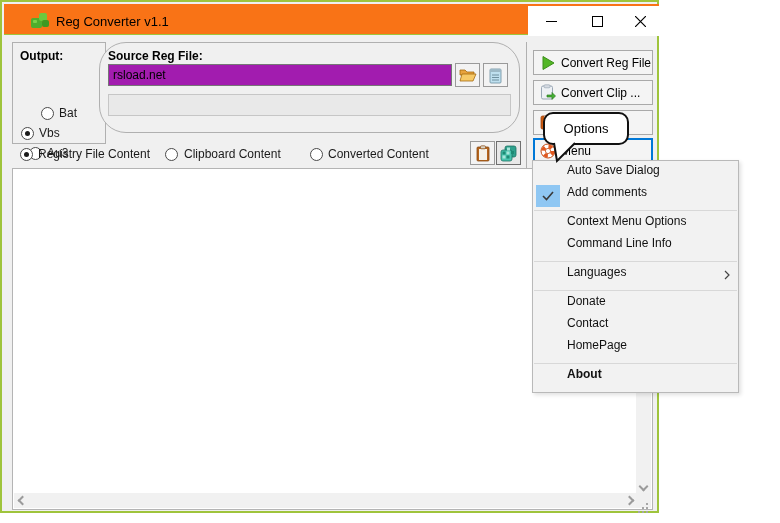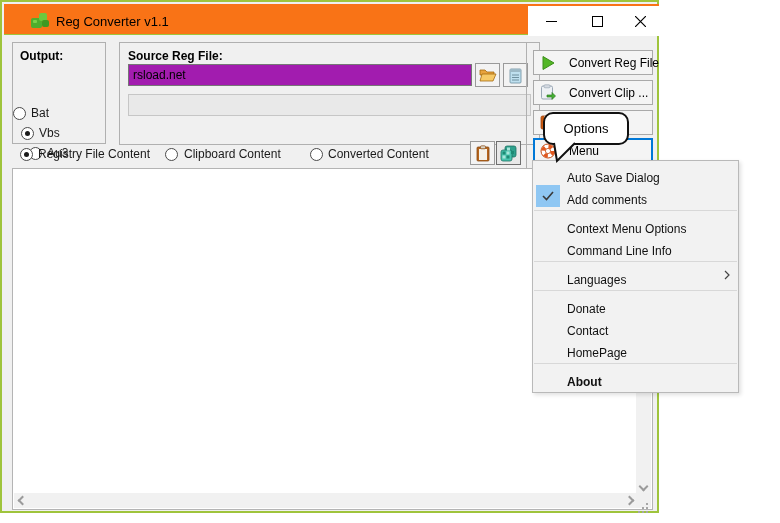--- a/index.html
+++ b/index.html
@@ -14,52 +14,52 @@
               background:#f97316; border-bottom:1px solid #9fc43c; }
   .app-icon { position:absolute; left:26px; top:8px; width:20px; height:17px; }
   .title-text { position:absolute; left:52px; top:10px; font-size:13px; color:#000; white-space:nowrap; }
   .winbtn { position:absolute; top:2px; height:30px; width:46px; display:flex; align-items:center; justify-content:center; background:#ffffff; }
   .winbtn svg { display:block; }
   .wb-min { left:524px; } .wb-max { left:570px; } .wb-close { left:616px; width:41px; }
 
   
   .panel { position:absolute; border:1px solid #b0b0b0; background:#f0f0f0; }
   .output-panel { left:10px; top:40px; width:94px; height:102px; }
-  .source-panel { left:117px; top:40px; width:421px; height:103px; }
+  .source-panel { left:97px; top:40px; width:421px; height:91px;border-radius:27px; }
   .bold-label { font-weight:bold; font-size:12px; color:#000; }
   .output-title { position:absolute; left:7px; top:6px; }
   .source-title { position:absolute; left:8px; top:6px; }
 
   .radio-row { display:flex; align-items:center; gap:5px; position:absolute; }
   .radio-circle { width:13px; height:13px; border:1px solid #4a4a4a; border-radius:50%;
                   background:#ffffff; position:relative; flex:none; }
   .radio-circle.checked::after { content:""; position:absolute; left:3px; top:3px; width:5px; height:5px;
                   border-radius:50%; background:#1a1a1a; }
-  .out-r1 { left:0; top:63px; } .out-r2 { left:8px; top:83px; } .out-r3 { left:16px; top:103px; }
+  .out-r1 { left:28px; top:63px; } .out-r2 { left:8px; top:83px; } .out-r3 { left:16px; top:103px; }
 
   .text-input { position:absolute; left:8px; top:21px; width:344px; height:22px;
                 border:1px solid #767676; background:#a21caf; font-family:"Liberation Sans",sans-serif;
                 font-size:12px; padding:0 4px; color:#000; }
   .disabled-input { position:absolute; left:8px; top:51px; width:403px; height:22px;
                 border:1px solid #c6c6c6; background:#e9e9e9; }
   .mini-btn { position:absolute; width:25px; height:24px; border:1px solid #9a9a9a; background:#f3f3f3;
               display:flex; align-items:center; justify-content:center; }
   .btn-browse { left:355px; top:20px; } .btn-notepad { left:383px; top:20px; }
 
   .vsep { position:absolute; left:524px; top:40px; width:1px; height:126px; background:#b0b0b0; }
 
   
   .strip-r1 { left:18px; top:145px; } .strip-r2 { left:163px; top:145px;gap:6px; } .strip-r3 { left:308px; top:145px; }
   .strip-btn-clip { left:468px; top:139px; }
   .strip-btn-grid { left:494px; top:139px; border-color:#6f6f6f; background:#e8e8e8; }
   .strip-btn-clip, .strip-btn-grid { position:absolute; }
 
   
   .action-btn { position:absolute; left:531px; width:120px; height:25px; border:1px solid #a9a9a9;
-                background:#f4f4f4; display:flex; align-items:center; gap:13px; padding-left:6px;
+                background:#f4f4f4; display:flex; align-items:center; gap:5px; padding-left:6px;
                 font-size:12px; color:#000; cursor:default; }
   .ab-1 { top:48px; } .ab-2 { top:78px; } .ab-3 { top:108px; }
   .ab-4 { top:136px; border:2px solid #0078d7; padding-left:5px; }
   .action-btn svg { flex:none; }
 
   
   .content-box { position:absolute; left:10px; top:166px; width:641px; height:342px;
                  border:1px solid #b4b4b4; background:#ffffff; }
   .vscroll { position:absolute; right:1px; top:1px; width:15px; height:325px; background:#f1f1f1; }
   .hscroll { position:absolute; left:1px; bottom:1px; width:624px; height:15px; background:#f1f1f1; }
@@ -74,21 +74,21 @@
 
   
   .tooltip { position:absolute; left:543px; top:112px; width:86px; height:33px; background:#ffffff;
              border:2px solid #111; border-radius:10px; z-index:40; display:flex; align-items:center;
              justify-content:center; font-size:13px; color:#000; }
   .tooltip-tail { position:absolute; left:551px; top:142px; z-index:41; }
 
   
   .menu { position:absolute; left:532px; top:160px; width:207px; background:#f2f2f2;
           border:1px solid #b9b9b9; z-index:30; padding:2px 0 3px 0; box-shadow:2px 2px 4px rgba(0,0,0,0.12); }
-  .menu-item { position:relative; height:22px; display:flex; align-items:flex-end; padding-left:34px;
+  .menu-item { position:relative; height:22px; display:flex; align-items:flex-start; padding-left:34px;
                font-size:12px; color:#111; }
   .menu-item.bold { font-weight:bold; }
   .menu-sep { height:7px; position:relative; }
   .menu-sep::after { content:""; position:absolute; left:1px; right:1px; top:3px; height:1px; background:#d8d8d8; }
   .menu-check { position:absolute; left:3px; top:0; width:24px; height:22px; background:#8fc7f3;
                 display:flex; align-items:center; justify-content:center; }
   .submenu-arrow { position:absolute; right:8px; top:3px; }
 
   .txt { white-space:nowrap; }
 </style>

